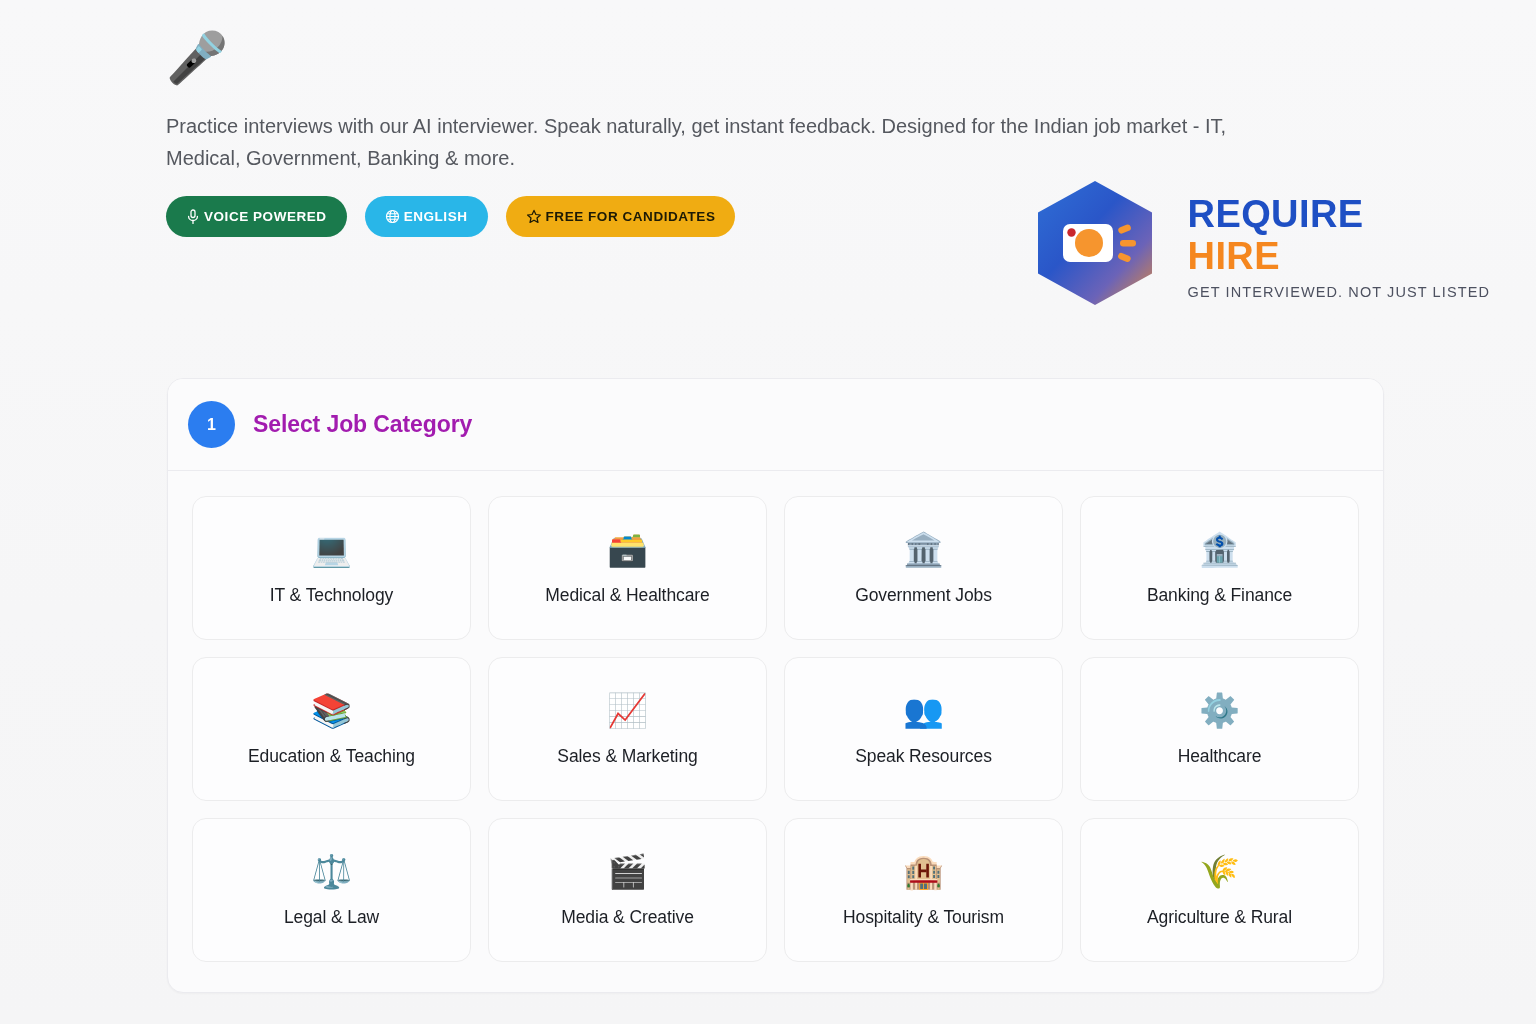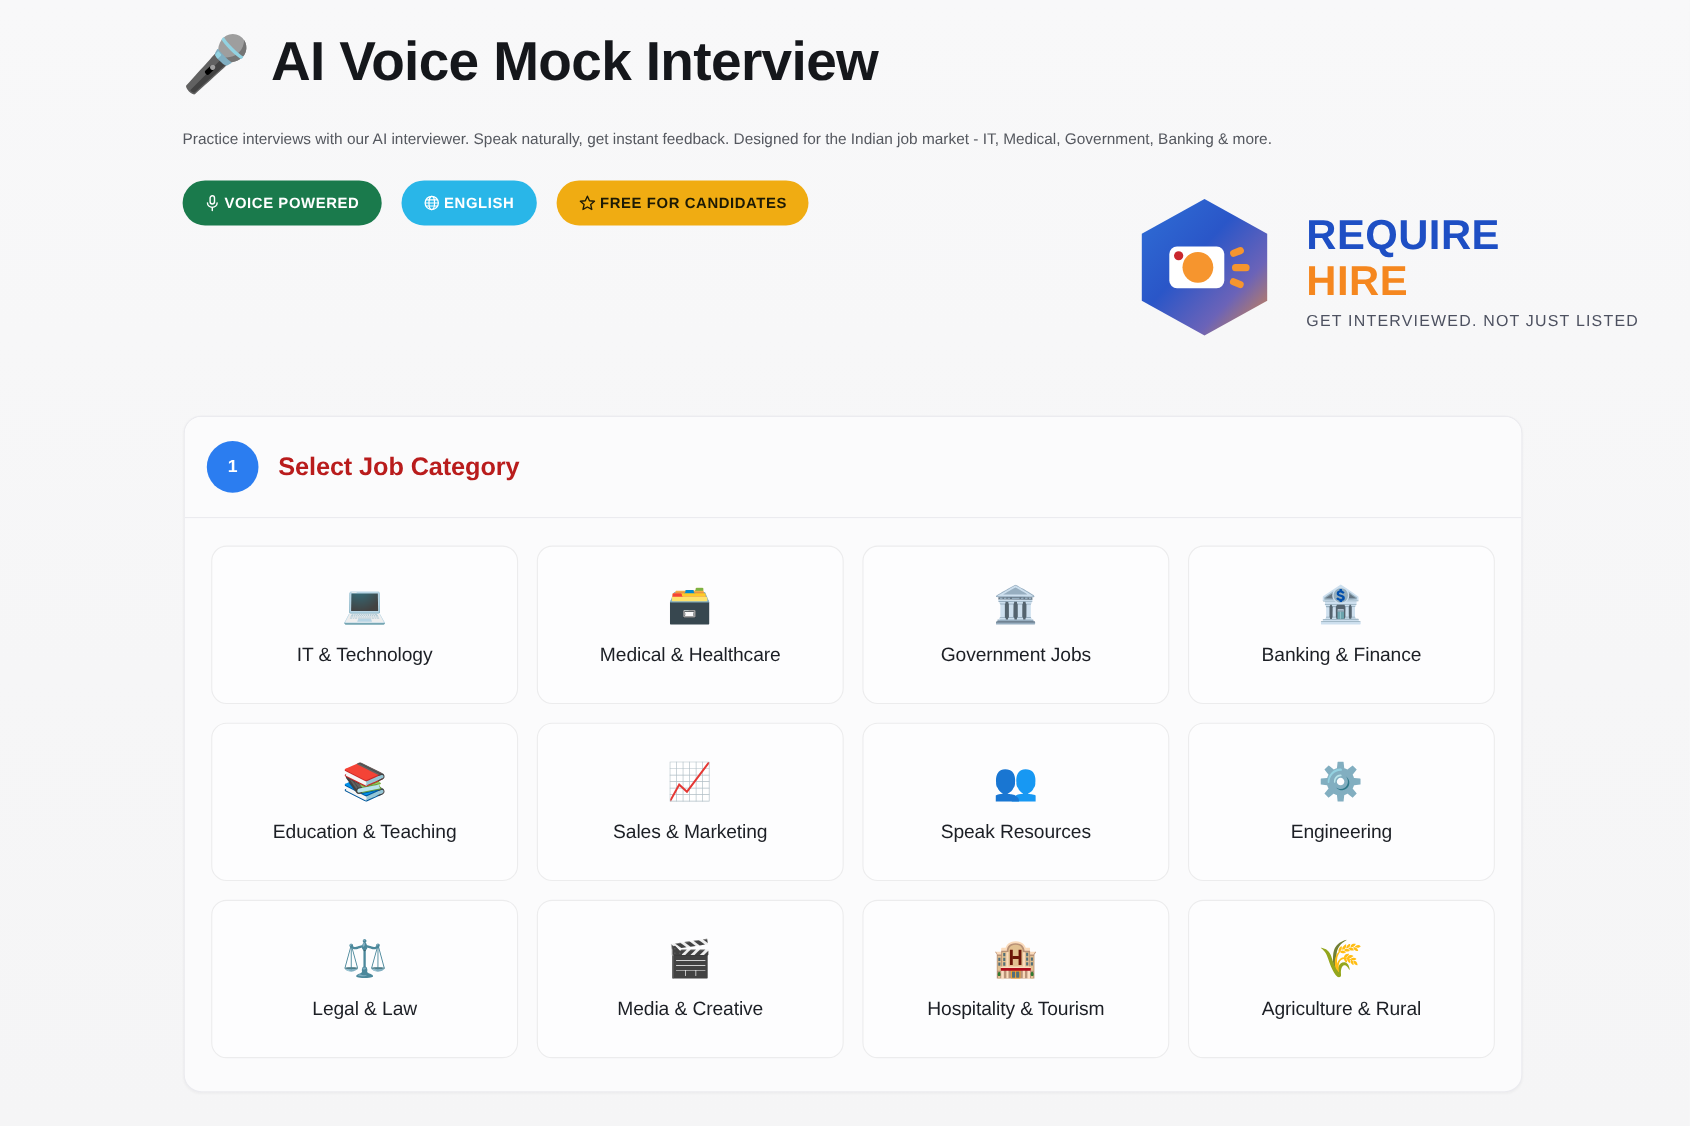--- a/index.html
+++ b/index.html
@@ -49,21 +49,21 @@
   .hero-title {
     font-size: 50px;
     font-weight: 700;
     letter-spacing: -0.6px;
     color: #15171b;
     white-space: nowrap;
   }
 
   .hero-sub {
     margin-top: 16px;
-    font-size: 14px;
+    font-size: 20px;
     line-height: 32px;
     color: #55585f;
     font-weight: 400;
     max-width: 1110px;
   }
 
   
   .badges {
     margin-top: 22px;
     display: flex;
@@ -159,21 +159,21 @@
     font-weight: 600;
     display: flex;
     align-items: center;
     justify-content: center;
     flex: none;
   }
 
   .panel-title {
     font-size: 23px;
     font-weight: 600;
-    color: #b91c1c;
+    color: #a21caf;
     letter-spacing: -0.1px;
   }
 
   .grid {
     display: grid;
     grid-template-columns: repeat(4, 1fr);
     gap: 17px;
     padding: 25px 24px 30px 24px;
   }
 
@@ -208,21 +208,20 @@
   }
 </style>
 </head>
 <body>
 
 <div class="page">
 
   <div class="hero">
     <div class="hero-title-row">
       <span class="mic-emoji">🎤</span>
-      <span class="hero-title">AI Voice Mock Interview</span>
     </div>
     <div class="hero-sub">Practice interviews with our AI interviewer. Speak naturally, get instant feedback. Designed for the Indian job market - IT, Medical, Government, Banking &amp; more.</div>
 
     <div class="badges">
 
       <div class="badge badge-voice">
         <span>
           <svg width="14" height="16" viewBox="0 0 14 16" fill="none" aria-hidden="true">
             <rect x="5" y="1" width="4" height="7.5" rx="2" stroke="#fff" stroke-width="1.3"></rect>
             <path d="M2.6 7.4c0 2.4 2 4.1 4.4 4.1s4.4-1.7 4.4-4.1" stroke="#fff" stroke-width="1.3" stroke-linecap="round"></path>
@@ -313,21 +312,21 @@
       <div class="cat-card">
         <div class="cat-icon">📈</div>
         <div class="cat-label">Sales &amp; Marketing</div>
       </div>
       <div class="cat-card">
         <div class="cat-icon">👥</div>
         <div class="cat-label">Speak Resources</div>
       </div>
       <div class="cat-card">
         <div class="cat-icon">⚙️</div>
-        <div class="cat-label">Engineering</div>
+        <div class="cat-label">Healthcare</div>
       </div>
 
       <div class="cat-card">
         <div class="cat-icon">⚖️</div>
         <div class="cat-label">Legal &amp; Law</div>
       </div>
       <div class="cat-card">
         <div class="cat-icon">🎬</div>
         <div class="cat-label">Media &amp; Creative</div>
       </div>

